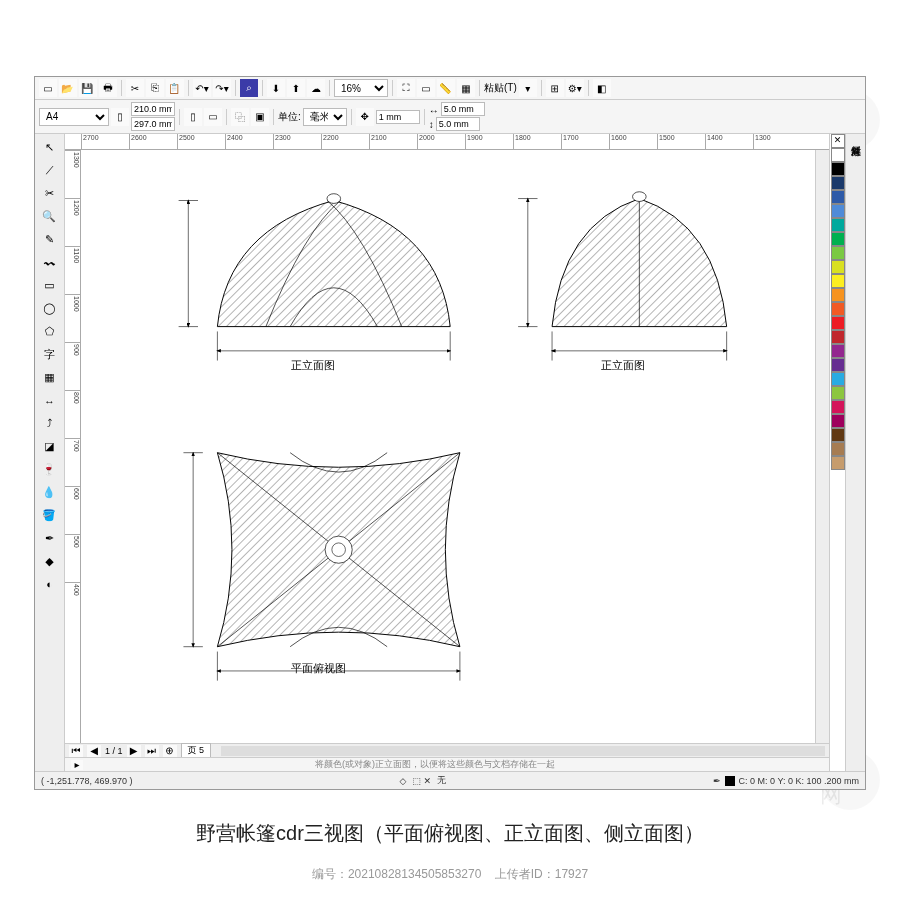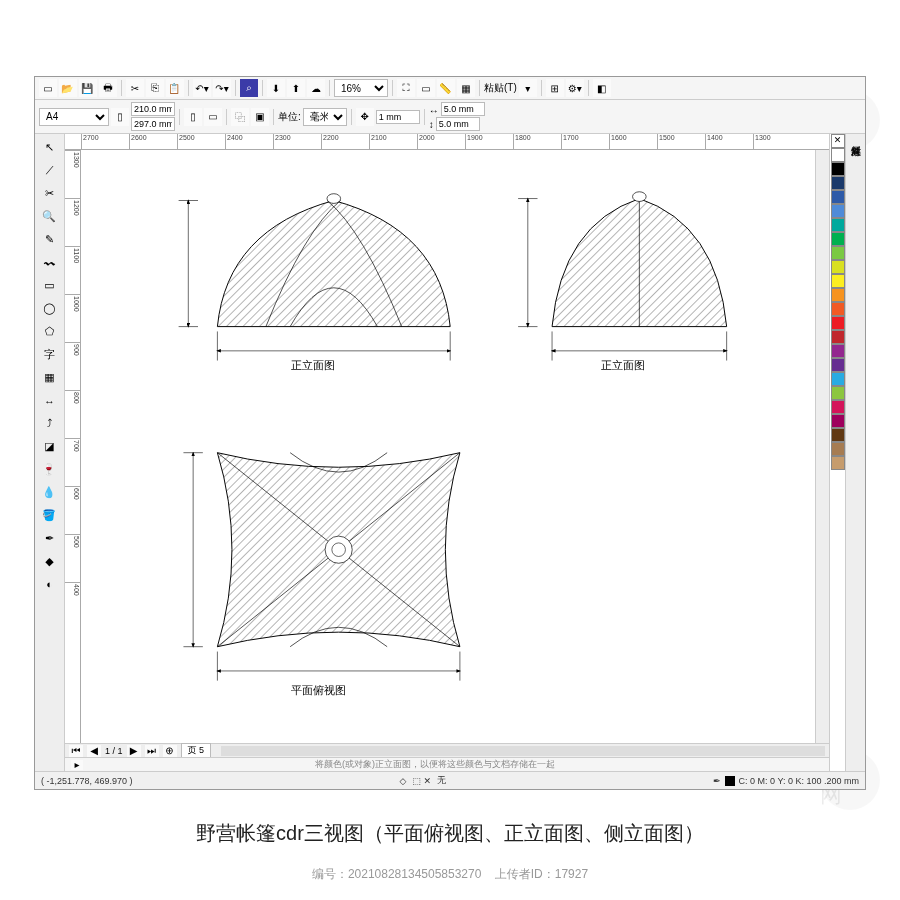--- a/index.html
+++ b/index.html
@@ -227,21 +227,21 @@
                 <line class="dim" x1="120" y1="495" x2="120" y2="525"></line>
                   <line class="dim" x1="370" y1="495" x2="370" y2="525"></line>
                 <line class="dim" x1="95" y1="290" x2="95" y2="490" marker-start="url(#arrR)" marker-end="url(#arr)"></line>
                 <line class="dim" x1="85" y1="290" x2="105" y2="290"></line>
                   <line class="dim" x1="85" y1="490" x2="105" y2="490"></line>
               </g>
             </svg>
 
             <div class="dlabel" style="left:190px;top:200px;width:100px">正立面图</div>
             <div class="dlabel" style="left:500px;top:200px;width:100px">正立面图</div>
-            <div class="dlabel" style="left:190px;top:525px;width:100px">平面俯视图</div>
+            <div class="dlabel" style="left:190px;top:503px;width:100px">平面俯视图</div>
           </div>
         </div>
         <div style="width:14px;background:#eee;border-left:1px solid #ccc"></div>
       </div>
 
       <div class="hscroll">
         <span class="tbtn" style="width:14px;height:12px">⏮</span>
         <span class="tbtn" style="width:14px;height:12px">◀</span>
         <span>1 / 1</span>
         <span class="tbtn" style="width:14px;height:12px">▶</span>

